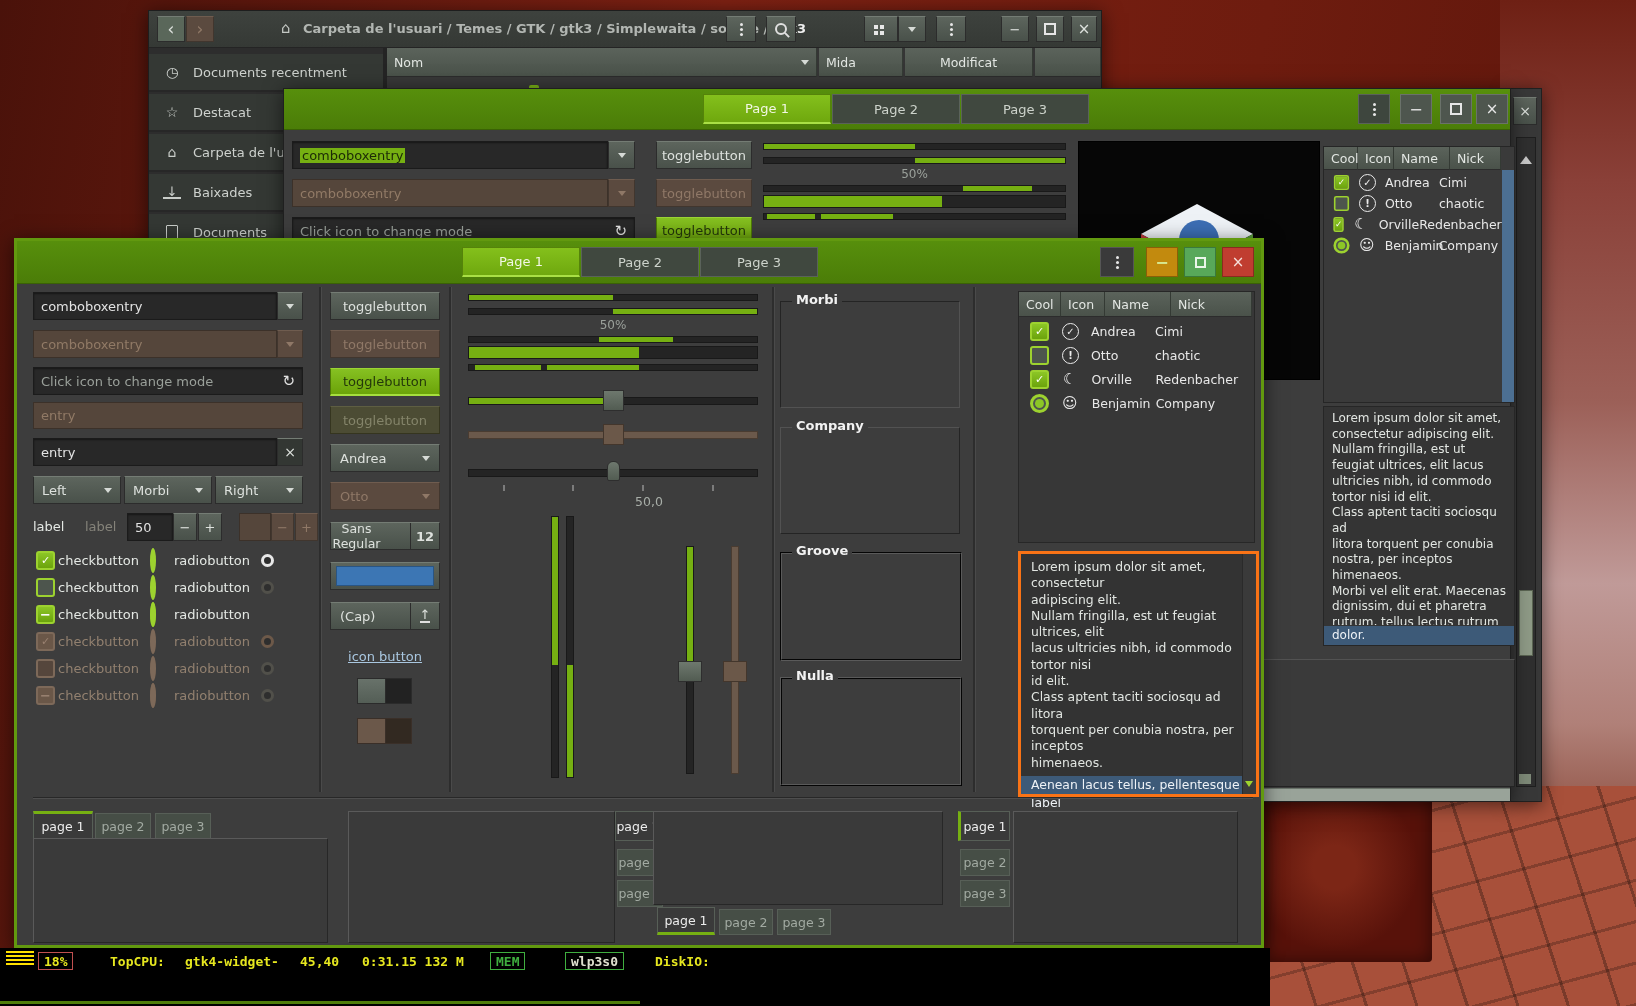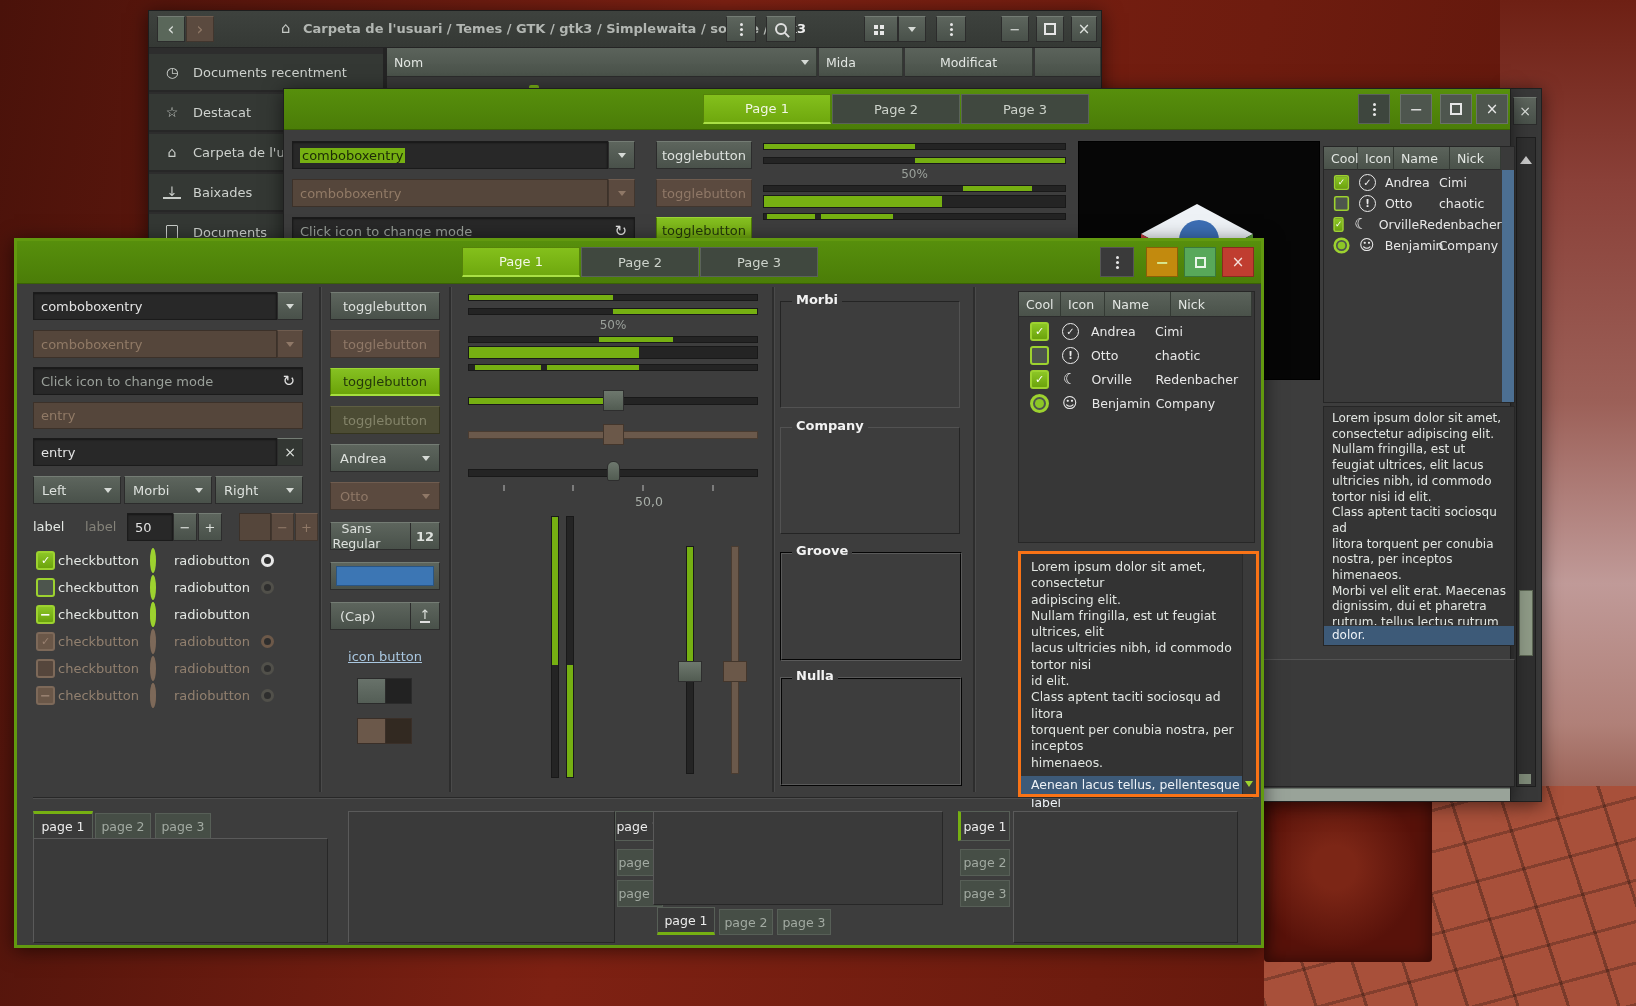--- a/index.html
+++ b/index.html
@@ -652,14 +652,32 @@
       </div>
     <div class="nbt" style="left:943px;top:608px;width:50px;height:27px;">
         <span>page 2</span>
       </div>
     <div class="nbt" style="left:943px;top:639px;width:50px;height:27px;">
         <span>page 3</span>
       </div>
     <div class="nbframe" style="left:996px;top:570px;width:225px;height:132px;"></div>
   </div>
 
+  <div class="abs" style="left:0;bottom:0;width:1270px;height:58px;background:#000;">
+    <span class="abs" style="left:6px;top:3px;width:28px;height:16px;background:repeating-linear-gradient(180deg,#ffe000 0 2px,transparent 2px 4px);"></span>
+    <span class="tb tbbox" style="left:38px;border-color:#c05050;">
+        <span>18%</span>
+      </span>
+    <span class="tb" style="left:110px;top:6px;">TopCPU:</span>
+    <span class="tb" style="left:185px;top:6px;">gtk4-widget-</span>
+    <span class="tb" style="left:300px;top:6px;">45,40</span>
+    <span class="tb" style="left:362px;top:6px;">0:31.15 132 M</span>
+    <span class="tb tbbox" style="left:490px;border-color:#3fae3f;color:#3fae3f;">
+        <span>MEM</span>
+      </span>
+    <span class="tb tbbox" style="left:565px;border-color:#3fae3f;color:#e0e0d0;">
+        <span>wlp3s0</span>
+      </span>
+    <span class="tb" style="left:655px;top:6px;">DiskIO:</span>
+    <span class="abs" style="left:0;bottom:2px;width:640px;height:3px;background:#4f7d0a;"></span>
+  </div>
 
 </div>
 
 </body></html>

